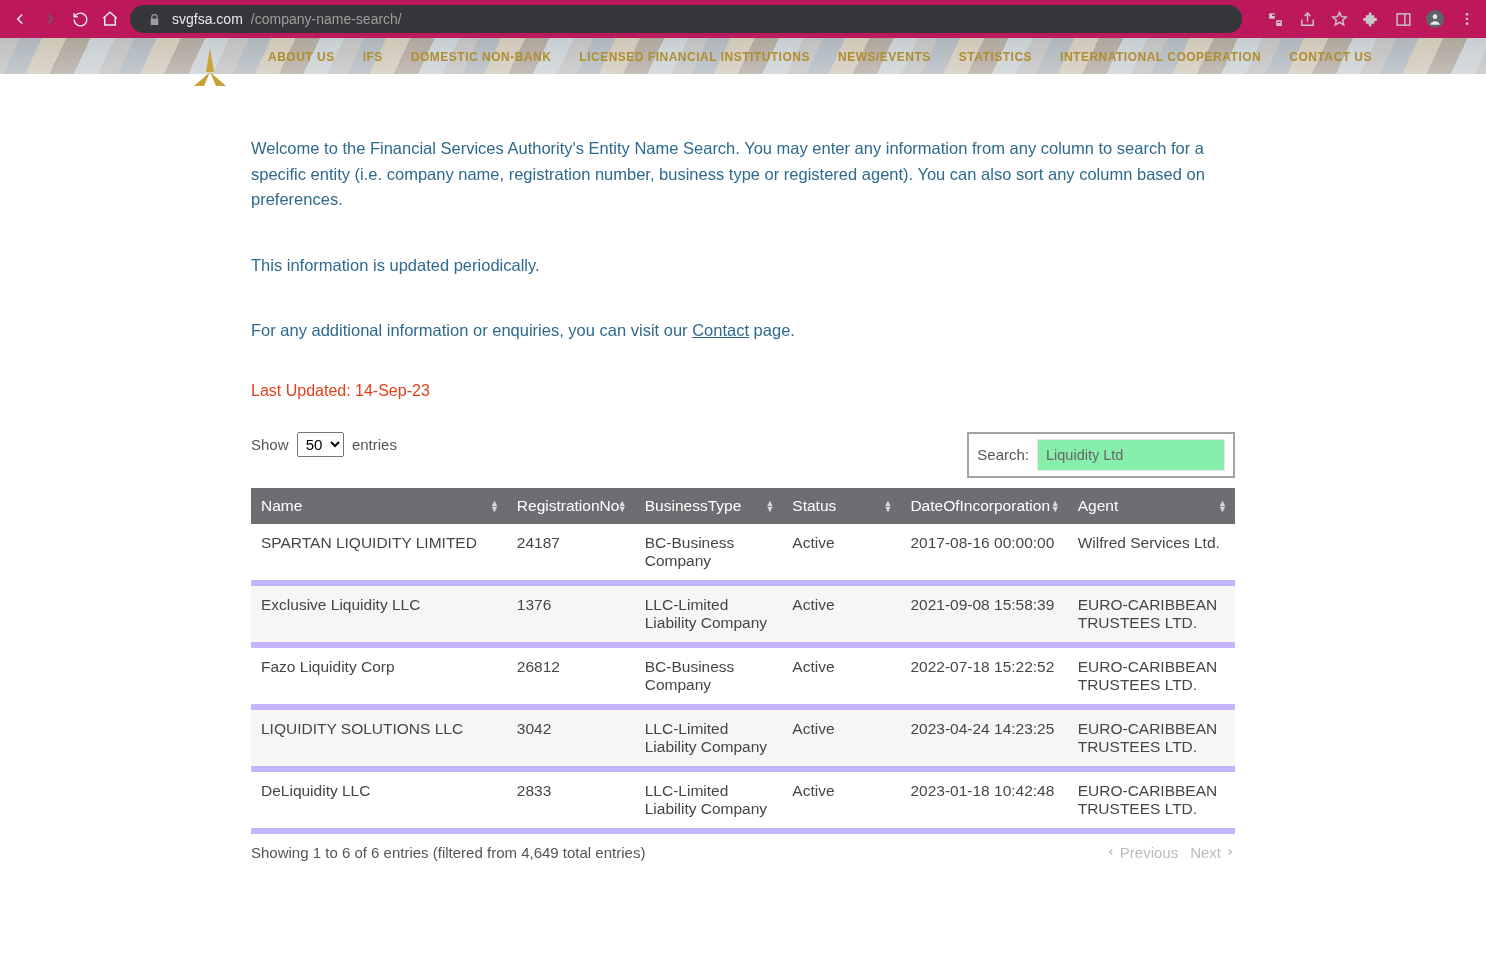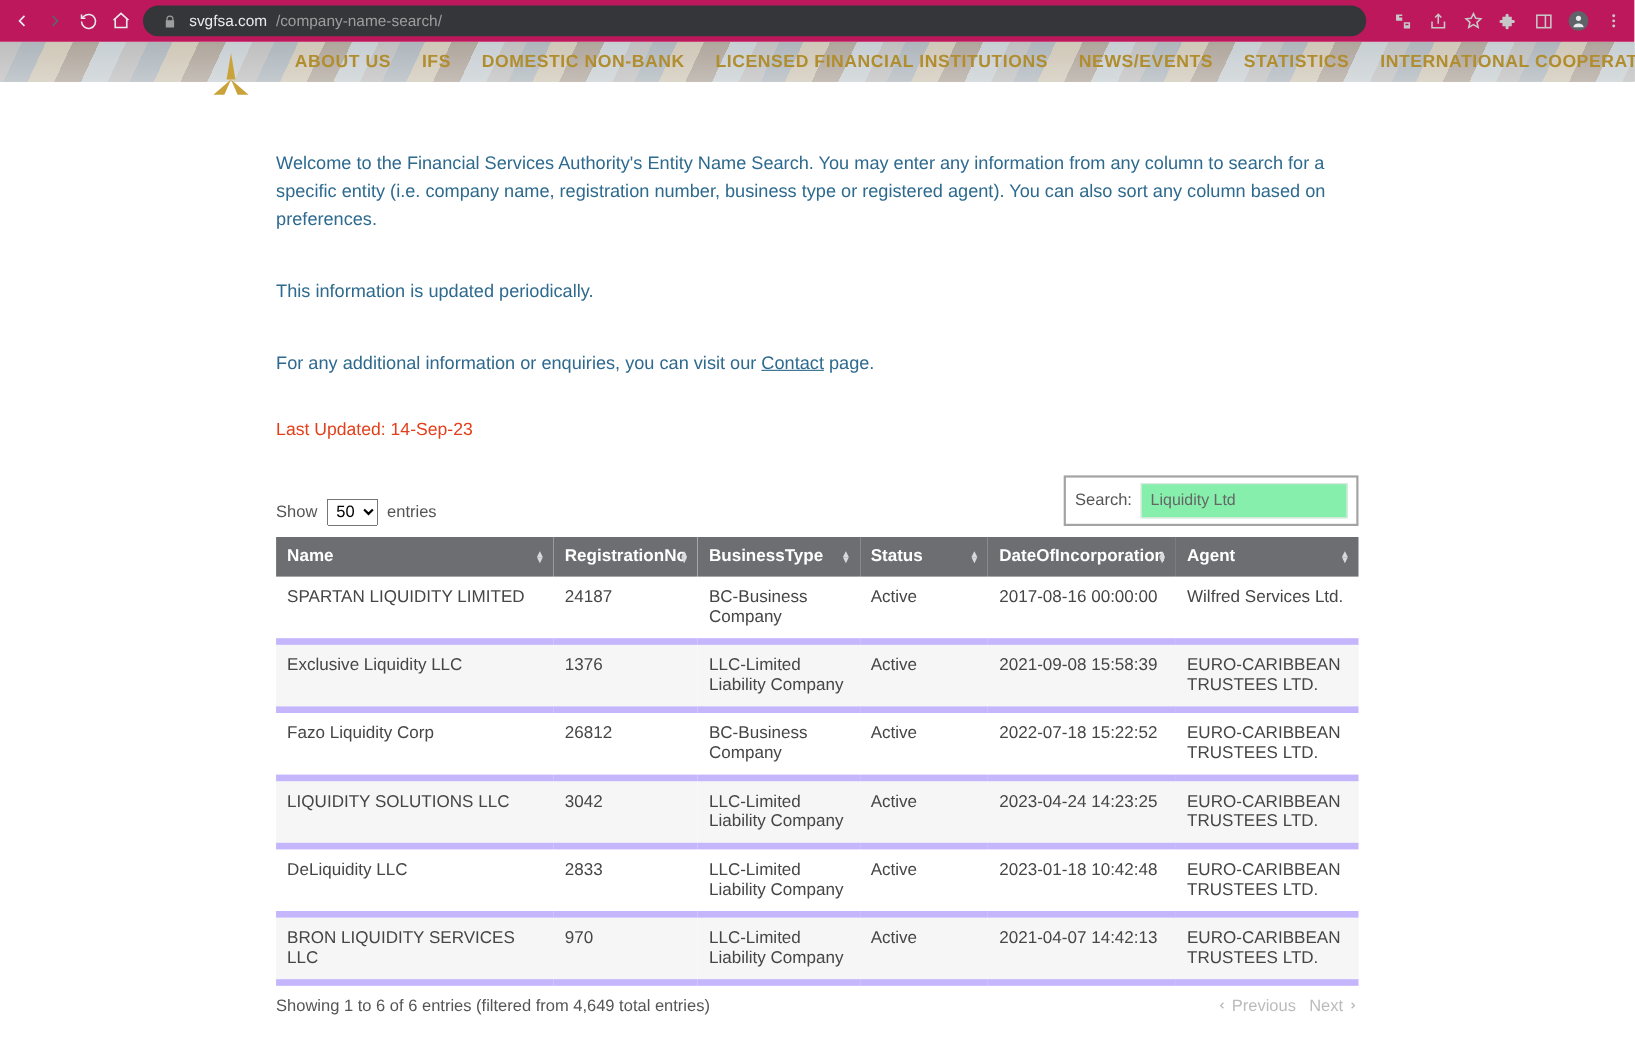--- a/index.html
+++ b/index.html
@@ -105,21 +105,21 @@
     top: 2px;
     width: 52px;
     height: 52px;
   }
   .nav-items {
     display: flex;
     gap: 28px;
     margin-left: 84px;
   }
   .nav-items a {
-    font-size: 16px;
+    font-size: 12px;
     letter-spacing: 0.5px;
     font-weight: 700;
     color: #b08d2f;
     text-decoration: none;
     white-space: nowrap;
     text-align: center;
   }
 
   
   .content {
@@ -137,21 +137,21 @@
   .intro p.spaced { margin-top: 40px; }
   .intro a { color: #2d6a8e; text-decoration: underline; }
   .last-updated {
     color: #e2401c;
     font-size: 16px;
     margin: 38px 0 32px 0;
   }
 
   .table-top-row {
     display: flex;
-    align-items: flex-end;
+    align-items: flex-start;
     justify-content: space-between;
     font-size: 15px;
     color: #555;
     margin-bottom: 10px;
   }
   .show-entries select {
     font-size: 15px;
     padding: 2px 4px;
     margin: 0 4px;
   }
@@ -175,21 +175,21 @@
 
   table.results {
     width: 100%;
     border-collapse: collapse;
     font-size: 15.5px;
   }
   table.results thead th {
     background: #6c6e72;
     color: #fff;
     text-align: left;
-    font-weight: 700;
+    font-weight: 400;
     padding: 9px 10px;
     position: relative;
     border-right: 0;
   }
   .sort-handle {
     position: absolute;
     right: 8px;
     top: 50%;
     transform: translateY(-50%);
     display: inline-flex;
@@ -413,28 +413,20 @@
                 <td>EURO-CARIBBEAN TRUSTEES LTD.</td>
               </tr>
               <tr>
                 <td>DeLiquidity LLC</td>
                 <td class="num">2833</td>
                 <td>LLC-Limited Liability Company</td>
                 <td>Active</td>
                 <td class="date">2023-01-18 10:42:48</td>
                 <td>EURO-CARIBBEAN TRUSTEES LTD.</td>
               </tr>
-              <tr class="alt">
-                <td>BRON LIQUIDITY SERVICES LLC</td>
-                <td class="num">970</td>
-                <td>LLC-Limited Liability Company</td>
-                <td>Active</td>
-                <td class="date">2021-04-07 14:42:13</td>
-                <td>EURO-CARIBBEAN TRUSTEES LTD.</td>
-              </tr>
             </tbody>
         </table>
 
         <div class="table-bottom-row">
           <div>Showing 1 to 6 of 6 entries (filtered from 4,649 total entries)</div>
           <div class="pager">
             <span class="disabled">
               <svg width="10" height="10" viewBox="0 0 24 24" fill="none" stroke="#bbb" stroke-width="3">
                   <path d="M15 18l-6-6 6-6"></path>
                 </svg>

